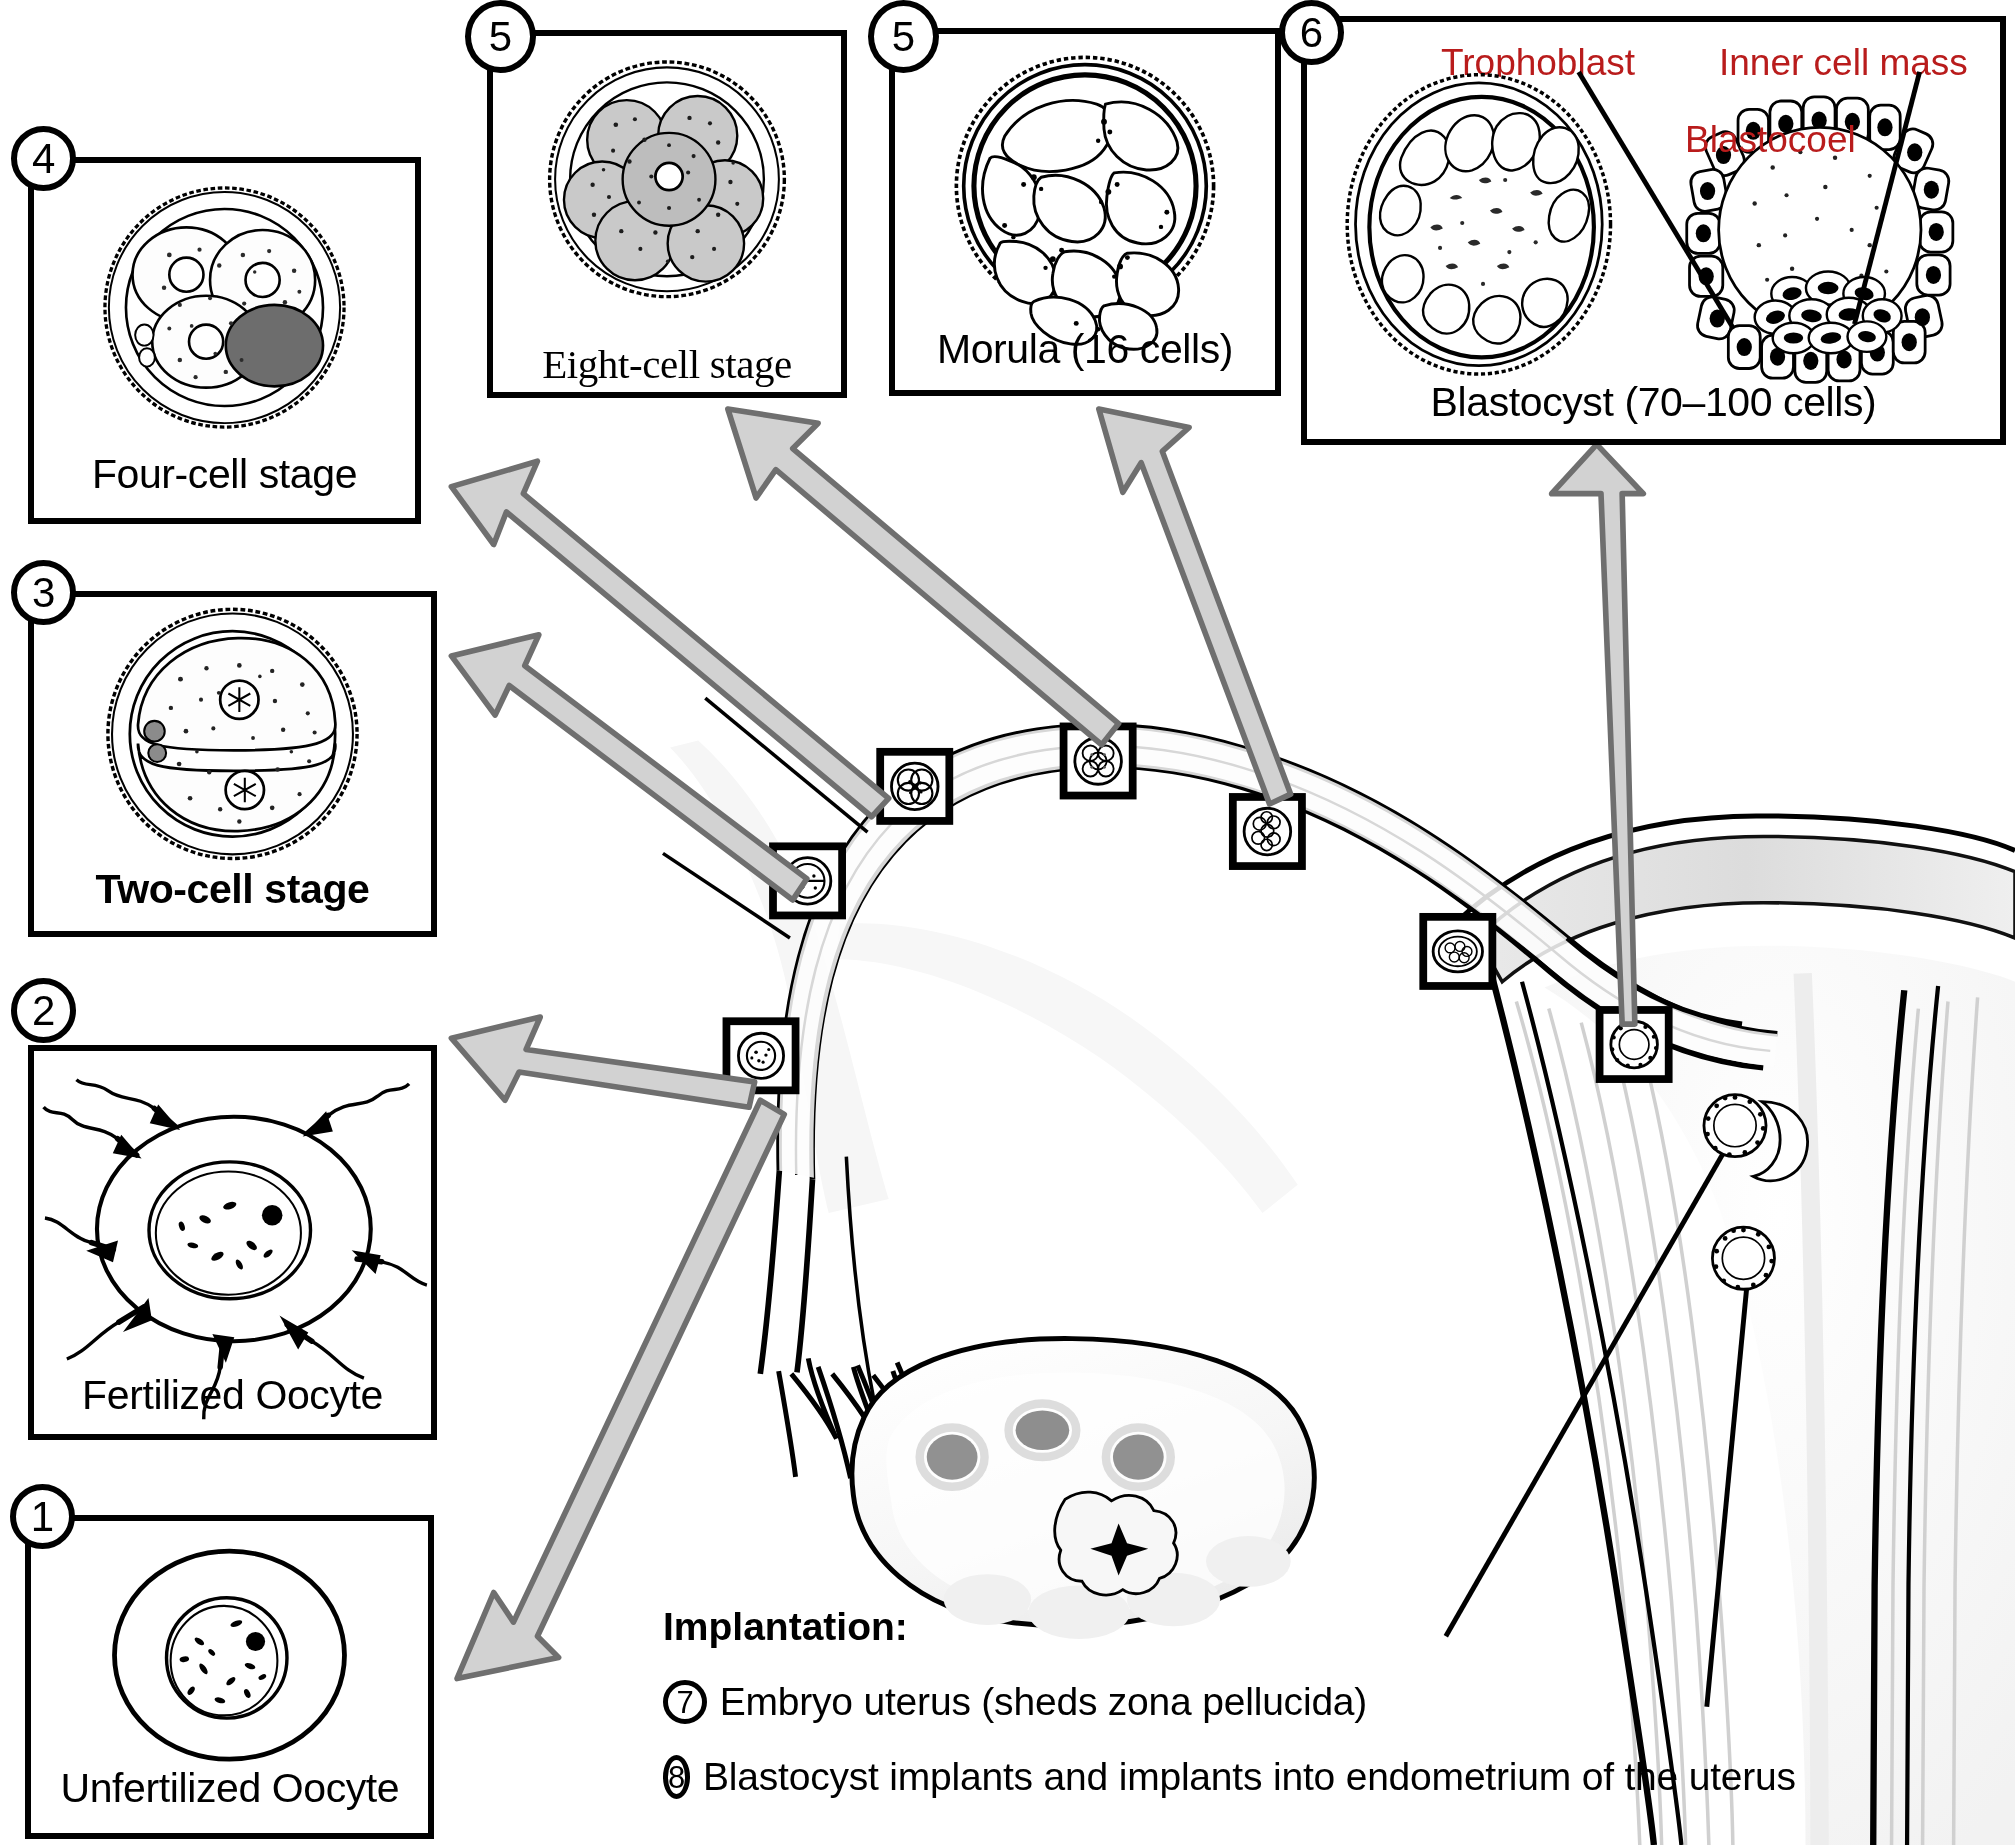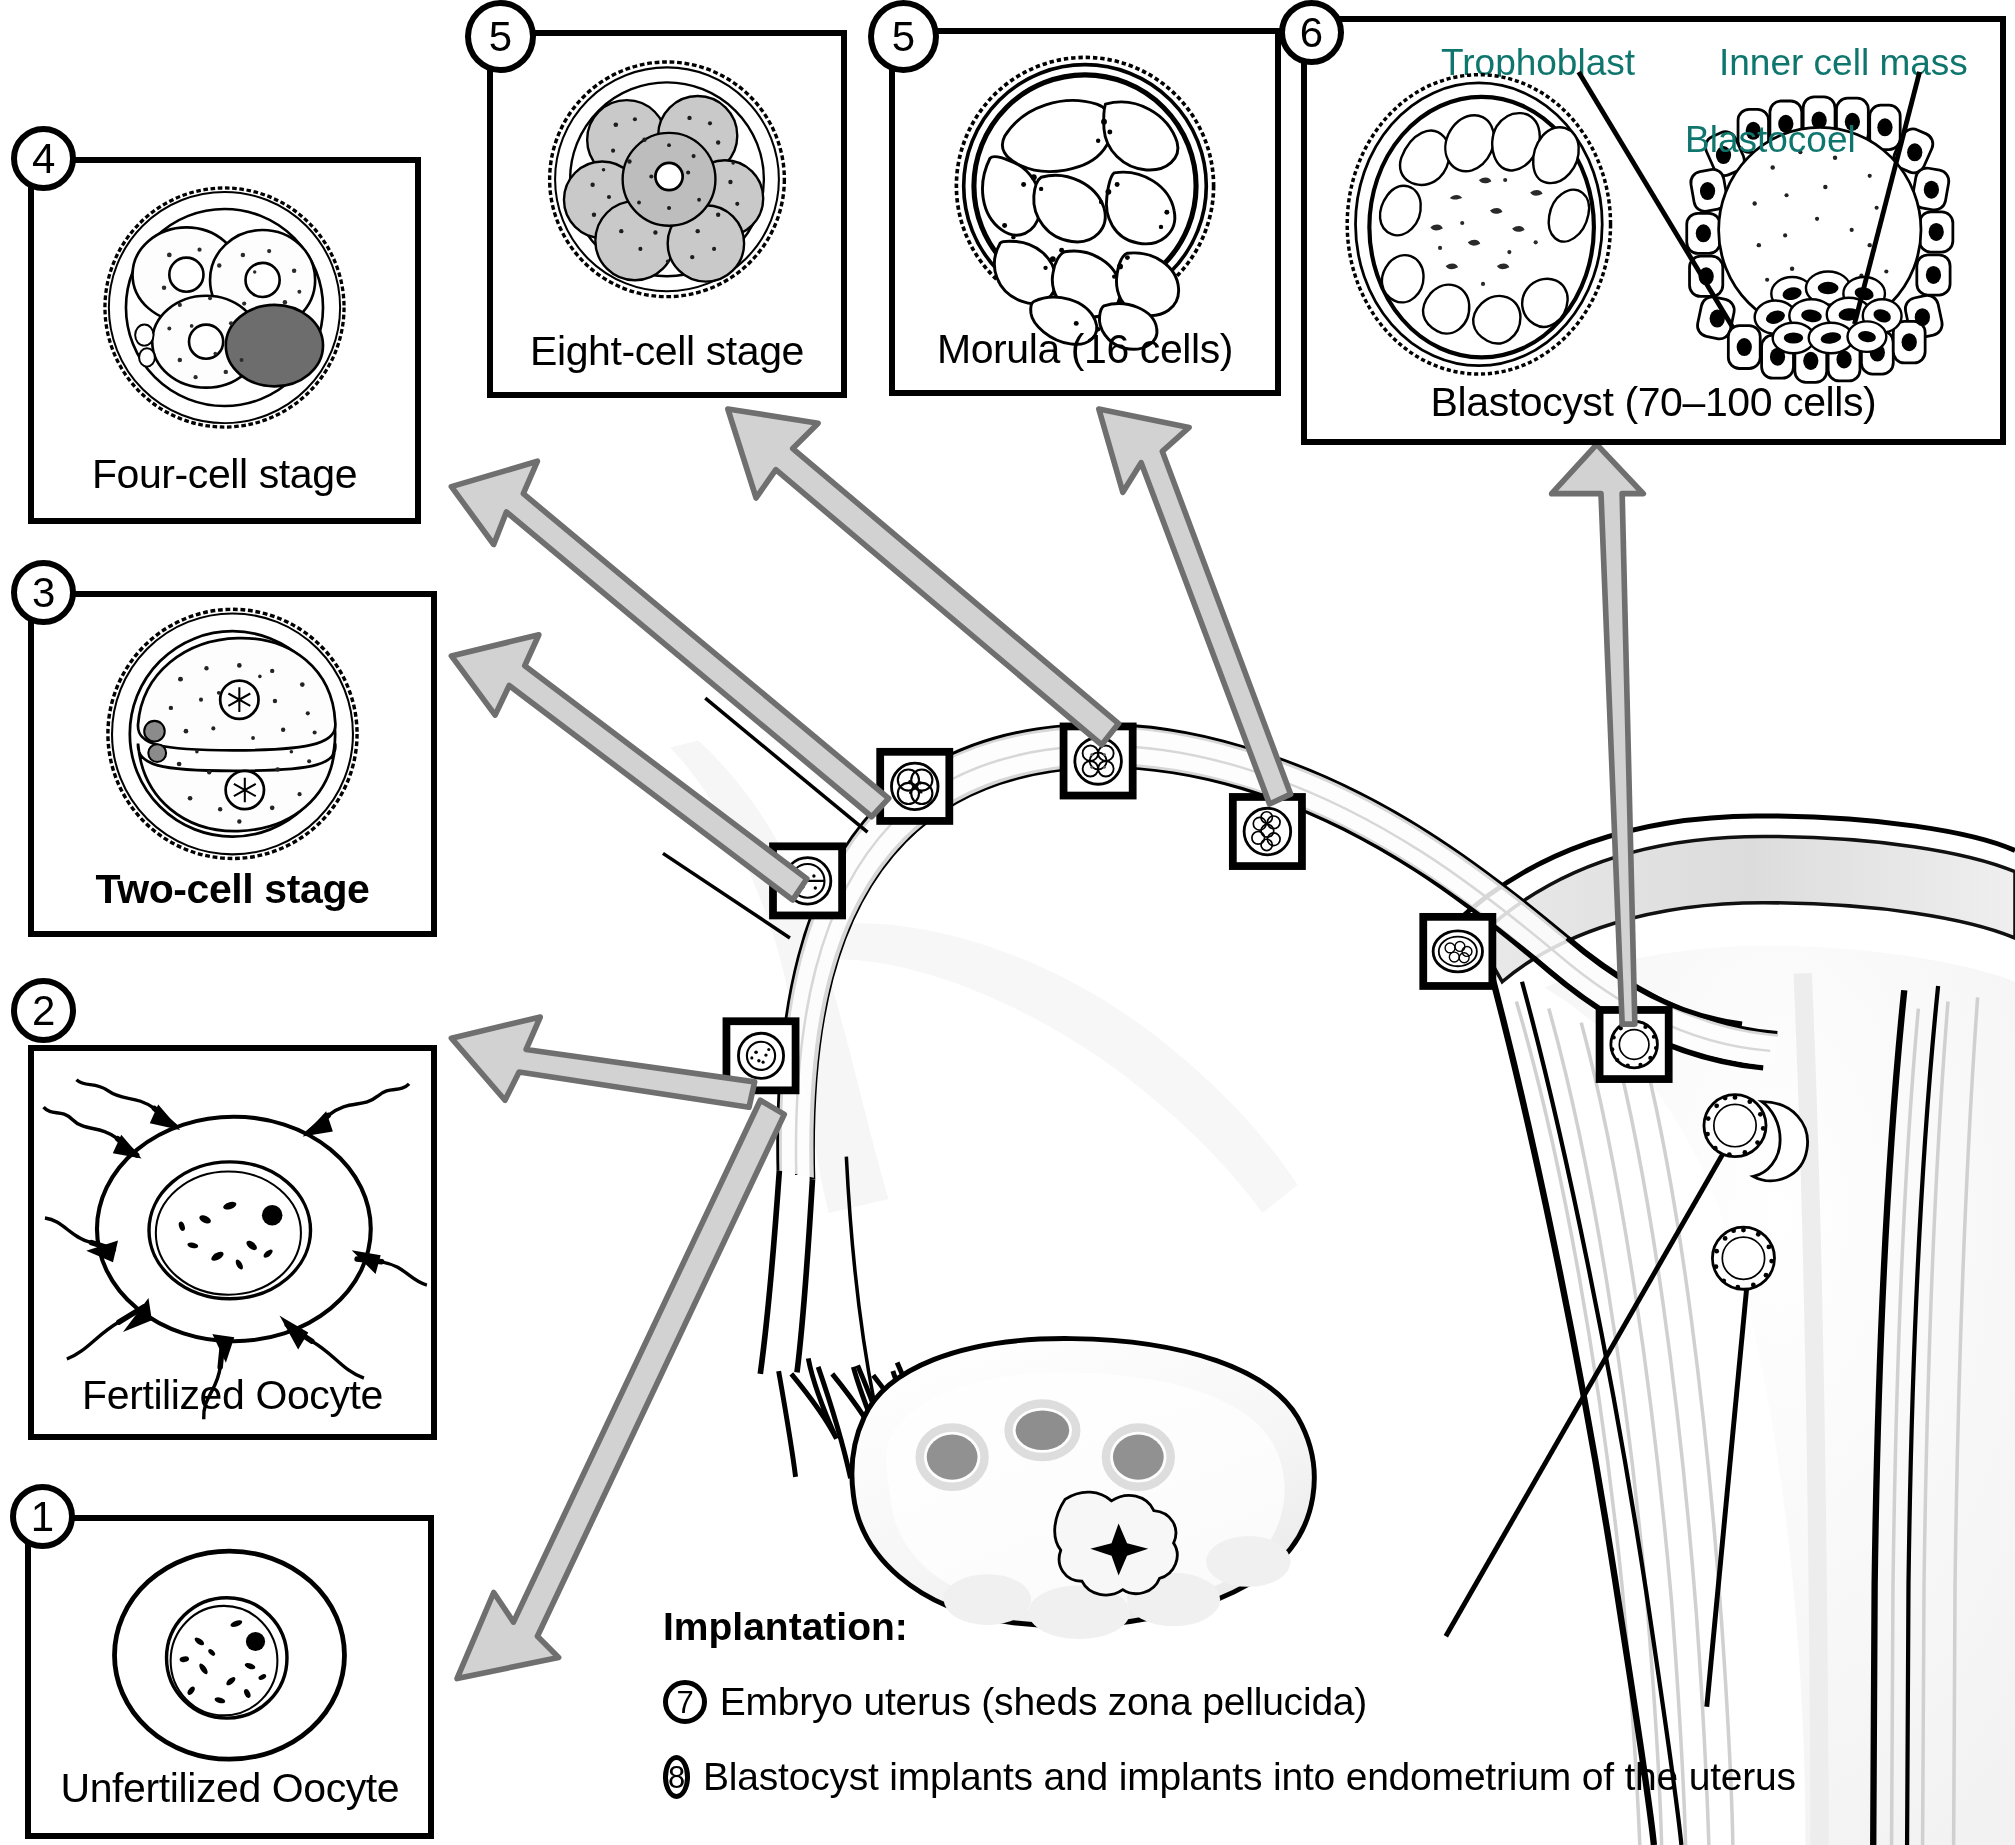--- a/index.html
+++ b/index.html
@@ -44,21 +44,21 @@
     vertical-align:middle;margin-right:12.7px;
   }
 
   
   #legend{position:absolute;left:663px;top:1605px;width:987px;z-index:30;}
   #legend .title{font-size:39px;font-weight:bold;margin-bottom:30px;}
   #legend .row{display:flex;align-items:center;margin-top:31px;}
   #legend .row .txt{font-size:39px;letter-spacing:-0.2px;white-space:nowrap;}
 
   
-  .p6-label{position:absolute;font-size:37px;white-space:nowrap;color:#0f766e;}
+  .p6-label{position:absolute;font-size:37px;white-space:nowrap;color:#b91c1c;}
 
   svg{display:block;overflow:visible;}
 </style>
 </head>
 <body>
 
 <div id="stage">
 
   <svg width="2015" height="1845" style="position:absolute;left:0;top:0;" viewBox="0 0 2857 2616">
     <defs>
@@ -630,21 +630,21 @@
           <circle cx="286" cy="200" r="3"></circle>
           <circle cx="258" cy="252" r="3"></circle>
         <circle cx="258" cy="160" r="2.8"></circle>
           <circle cx="214" cy="244" r="2.8"></circle>
           <circle cx="302" cy="240" r="2.8"></circle>
         <circle cx="162" cy="196" r="2.6"></circle>
           <circle cx="352" cy="186" r="2.6"></circle>
           <circle cx="256" cy="330" r="2.6"></circle>
       </g>
     </svg>
-    <div class="panel-caption" style="bottom:17px;">Eight-cell stage</div>
+    <div class="panel-caption" style="bottom:4px;font-family:Liberation Serif, serif;">Eight-cell stage</div>
   </div>
   <div class="badge badge-oval" style="left:465px;top:0px;">
     <span>5</span>
   </div>
 
   <div class="panel" id="panel-5b" style="left:889px;top:28px;width:392px;height:368px;">
     <svg class="panel-art" viewBox="0 0 520 522">
       <circle cx="260" cy="208" r="176" fill="#fff" stroke="#000" stroke-width="5" stroke-dasharray="6 4"></circle>
       <circle cx="260" cy="208" r="166" fill="#fff" stroke="#000" stroke-width="5"></circle>
       <circle cx="260" cy="208" r="152" fill="#fff" stroke="#000" stroke-width="7"></circle>

